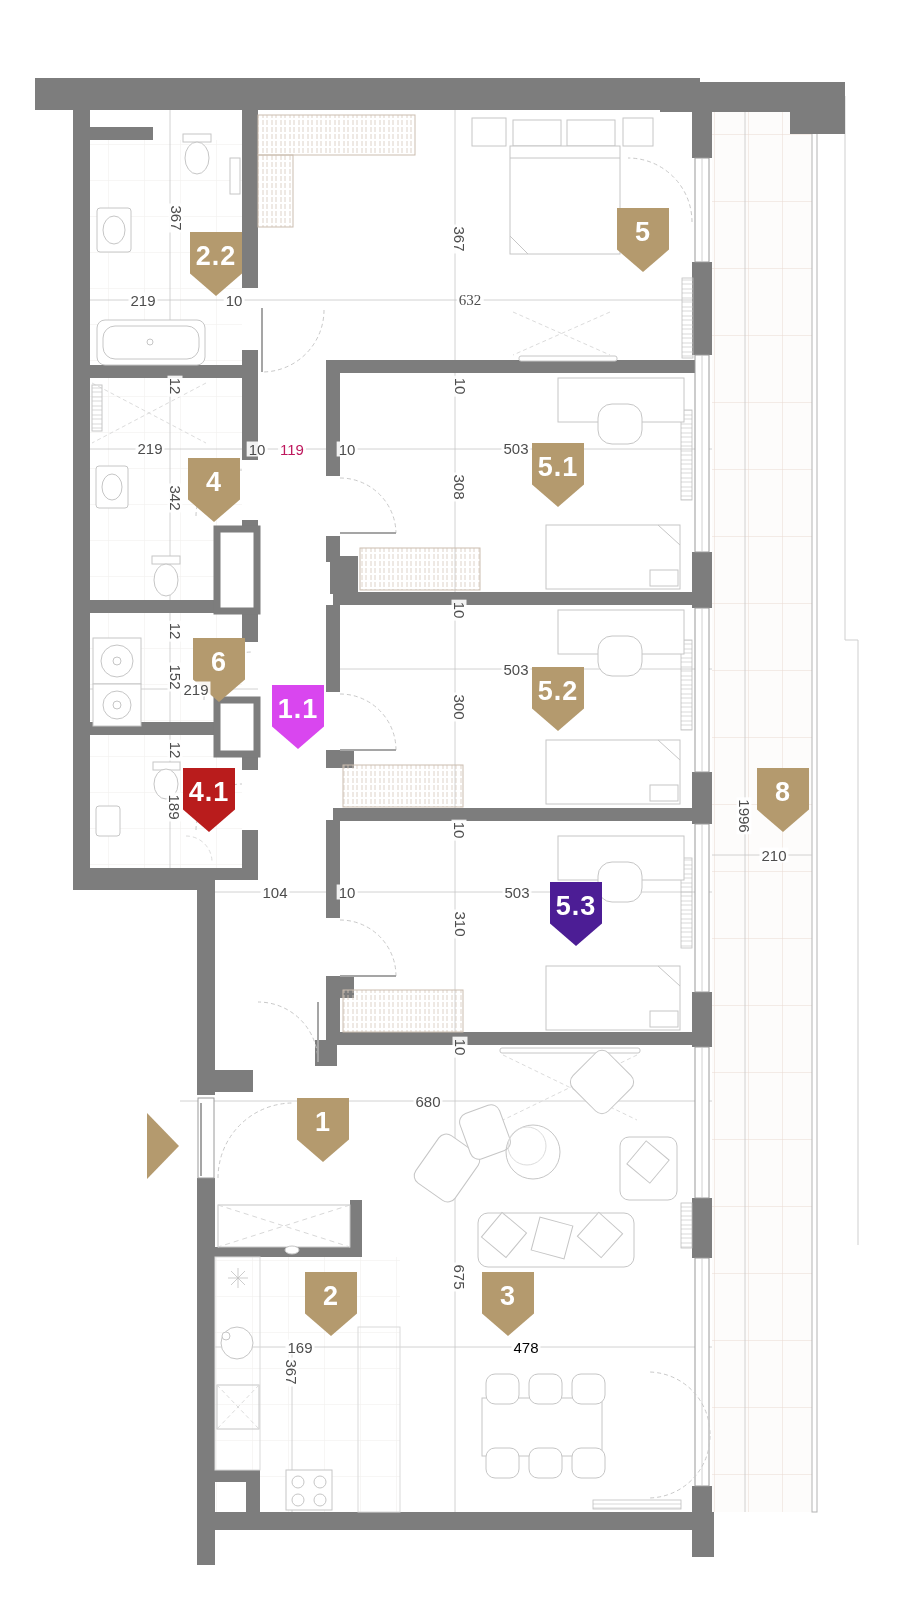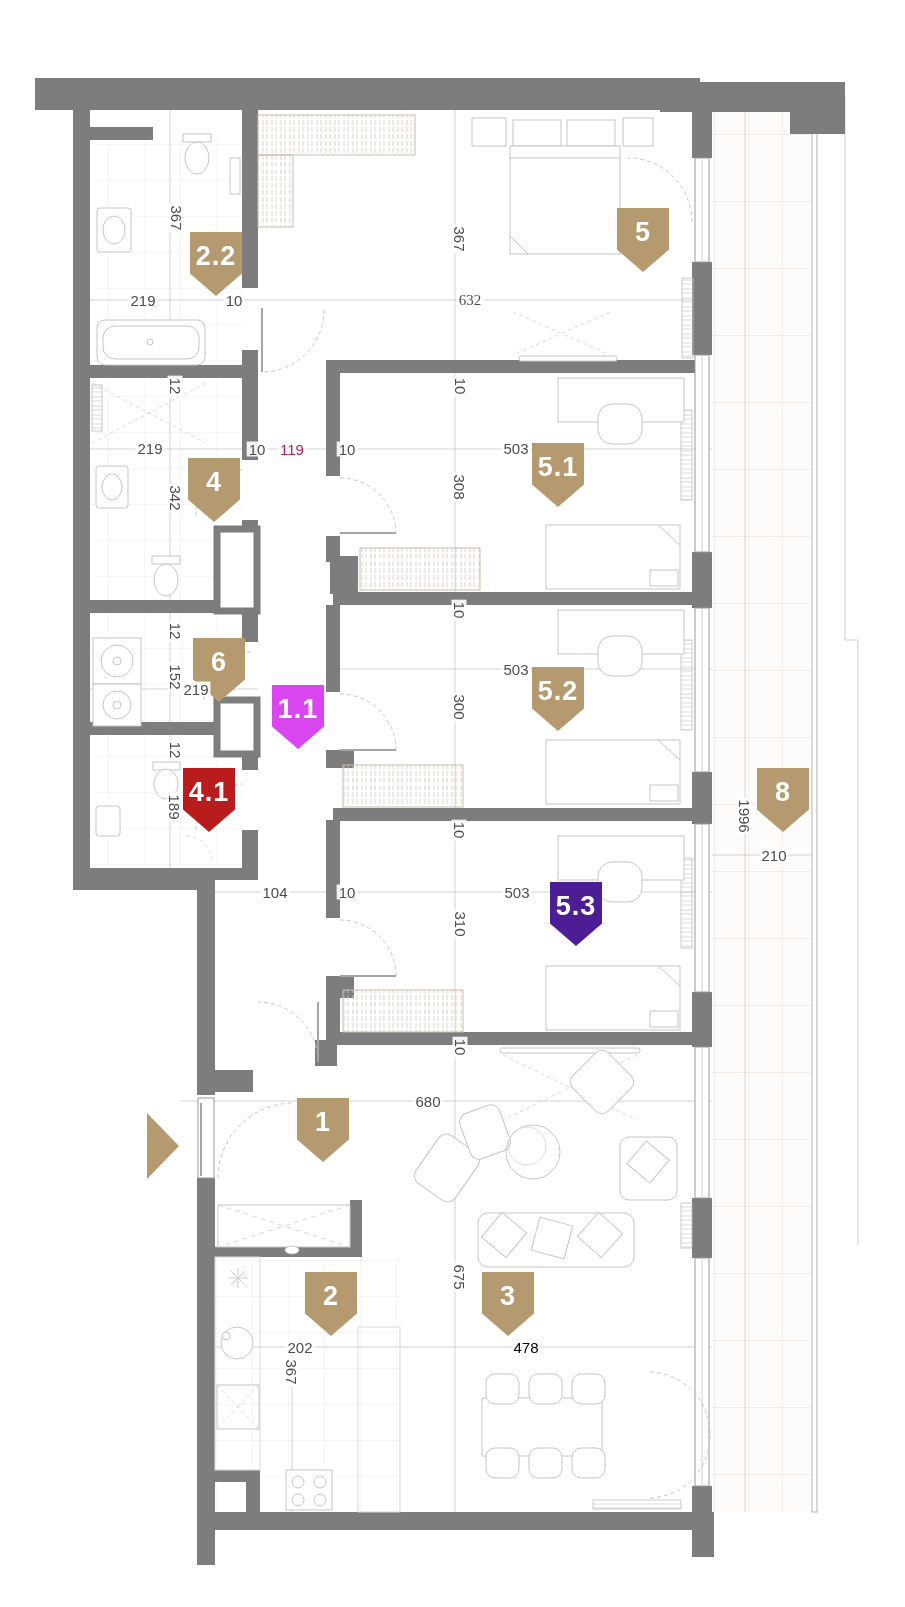--- a/index.html
+++ b/index.html
@@ -349,18 +349,18 @@
       <div class="dim v" style="left: 459px; top: 830px; color: rgb(77, 77, 77);">10</div>
       <div class="dim v" style="left: 744px; top: 816px; color: rgb(77, 77, 77);">1996</div>
       <div class="dim" style="left: 774px; top: 855px; color: rgb(77, 77, 77);">210</div>
       <div class="dim" style="left: 275px; top: 892px; color: rgb(77, 77, 77);">104</div>
       <div class="dim" style="left: 347px; top: 892px; color: rgb(77, 77, 77);">10</div>
       <div class="dim" style="left: 517px; top: 892px; color: rgb(77, 77, 77);">503</div>
       <div class="dim v" style="left: 460px; top: 924px; color: rgb(77, 77, 77);">310</div>
       <div class="dim v" style="left: 460px; top: 1047px; color: rgb(77, 77, 77);">10</div>
       <div class="dim" style="left: 428px; top: 1101px; color: rgb(77, 77, 77);">680</div>
       <div class="dim v" style="left: 459px; top: 1277px; color: rgb(77, 77, 77);">675</div>
-      <div class="dim" style="left: 300px; top: 1347px; color: rgb(77, 77, 77);">202</div>
+      <div class="dim" style="left: 300px; top: 1347px; color: rgb(77, 77, 77);">169</div>
       <div class="dim v" style="left: 291px; top: 1372px; color: rgb(77, 77, 77);">367</div>
       <div class="dim" style="left: 526px; top: 1347px; color: #000000;">478</div>
     </div>
 <div class="arrow" style="border-left-color: rgb(180, 154, 110);"></div>
 </div>
 
 </body></html>

